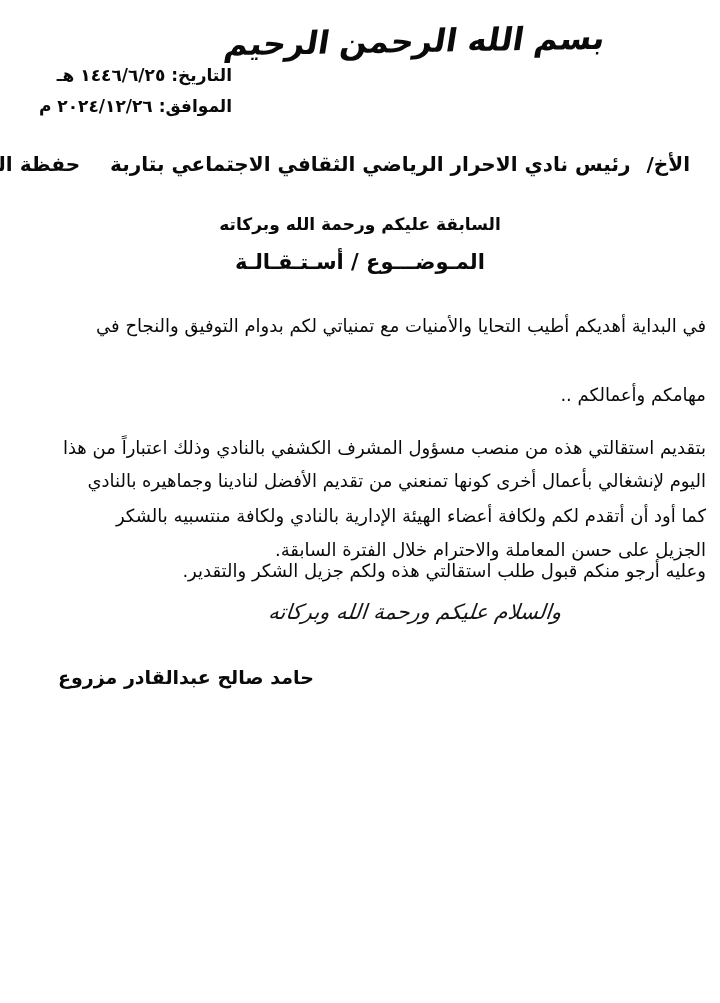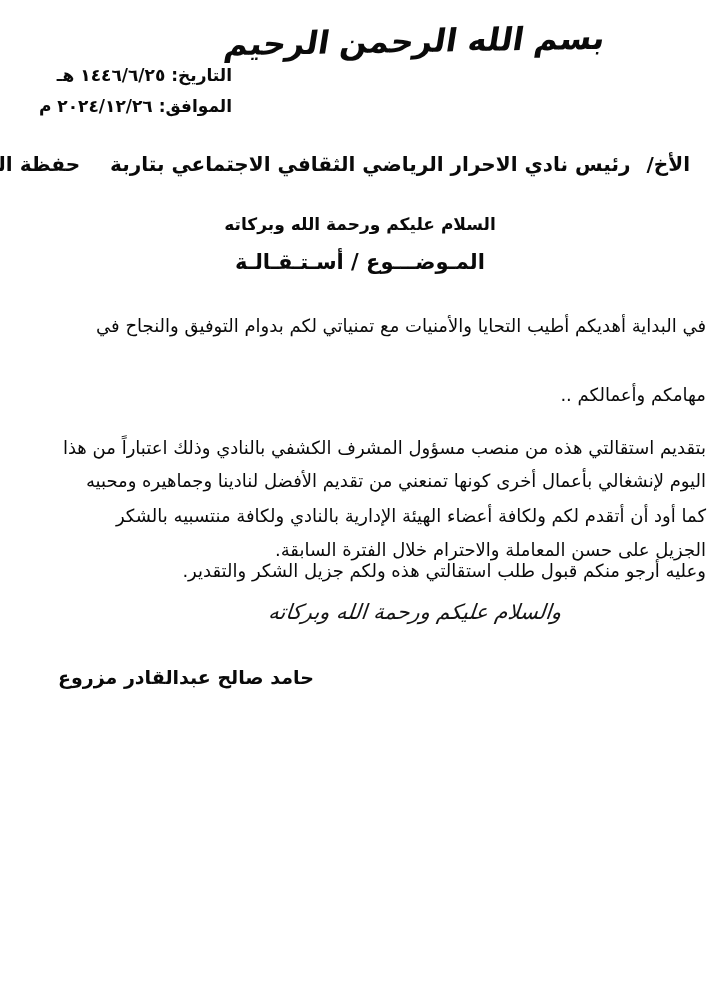--- a/index.html
+++ b/index.html
@@ -134,29 +134,29 @@
     <div>التاريخ: ١٤٤٦/٦/٢٥ هـ</div>
     <div>الموافق: ٢٠٢٤/١٢/٢٦ م</div>
   </div>
 
   <div class="addressee">
     <span>الأخ/</span>
     <span>رئيس نادي الاحرار الرياضي الثقافي الاجتماعي بتاربة</span>
     <span class="blessing">حفظة الله</span>
   </div>
 
-  <div class="salutation">السلام عليكم ورحمة الله وبركاته</div>
+  <div class="salutation">السابقة عليكم ورحمة الله وبركاته</div>
 
   <div class="subject">المـوضـــوع / أسـتـقـالـة</div>
 
   <div class="letter-body">
     <p class="body-line bl-1">في البداية أهديكم أطيب التحايا والأمنيات مع تمنياتي لكم بدوام التوفيق والنجاح في</p>
     <p class="body-line bl-2">مهامكم وأعمالكم ..</p>
     <p class="body-line bl-4">بتقديم استقالتي هذه من منصب مسؤول المشرف الكشفي بالنادي وذلك اعتباراً من هذا</p>
-    <p class="body-line bl-5">اليوم لإنشغالي بأعمال أخرى كونها تمنعني من تقديم الأفضل لنادينا وجماهيره ومحبيه</p>
+    <p class="body-line bl-5">اليوم لإنشغالي بأعمال أخرى كونها تمنعني من تقديم الأفضل لنادينا وجماهيره بالنادي</p>
     <p class="body-line bl-6">كما أود أن أتقدم لكم ولكافة أعضاء الهيئة الإدارية بالنادي ولكافة منتسبيه بالشكر</p>
     <p class="body-line bl-7">الجزيل على حسن المعاملة والاحترام خلال الفترة السابقة.</p>
     <p class="body-line bl-8">وعليه أرجو منكم قبول طلب استقالتي هذه ولكم جزيل الشكر والتقدير.</p>
   </div>
 
   <div class="closing">والسلام عليكم ورحمة الله وبركاته</div>
 
   <div class="signature">حامد صالح عبدالقادر مزروع</div>
 
 </div>

